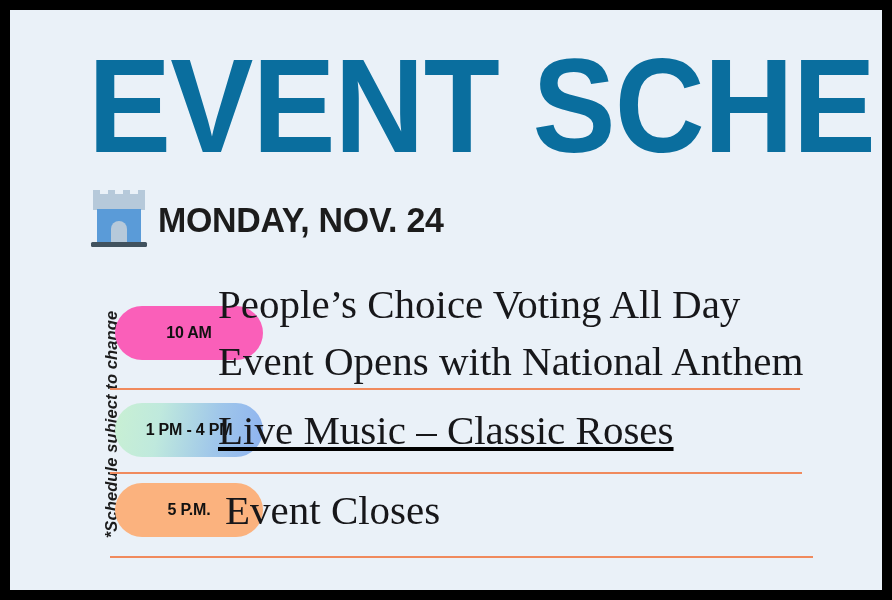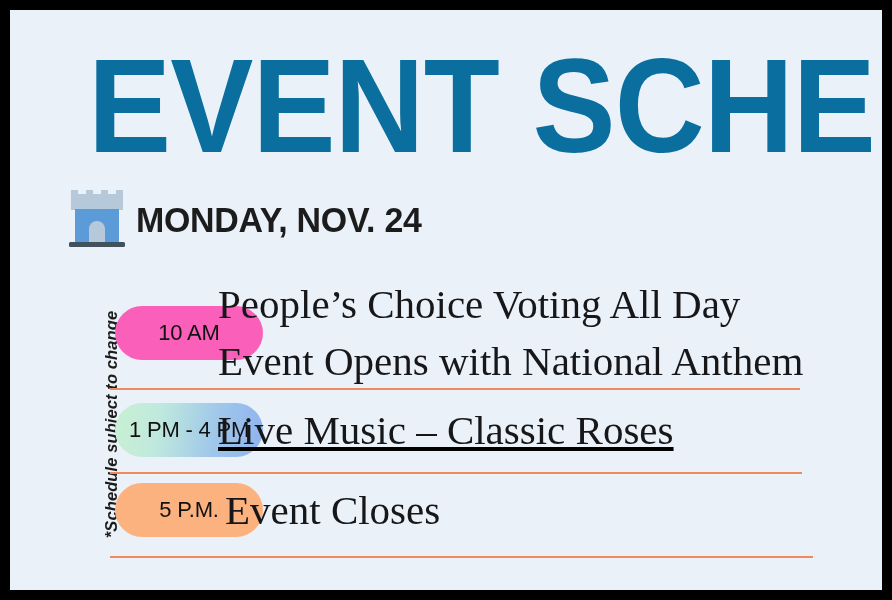--- a/index.html
+++ b/index.html
@@ -45,21 +45,21 @@
     transform-origin: left top;
     white-space: nowrap;
   }
 
   
   .info-row {
     position: absolute;
     display: flex;
     align-items: center;
   }
-  #info-date  { left: 54px;  top: 176px; text-align: center; }
+  #info-date  { left: 76px;  top: 176px; text-align: center; }
   #info-hours { left: 510px; top: 176px; }
 
   .castle-icon { width: 66px; height: 64px; flex: none; }
 
   .info-label {
     font-family: "Liberation Sans Narrow", "Liberation Sans", sans-serif;
     font-weight: bold;
     font-size: 35px;
     letter-spacing: -0.3px;
     color: #1c1c1c;
@@ -107,22 +107,22 @@
   }
   .pill {
     border-radius: 999px;
     height: 54px;
     min-width: 148px;
     padding: 8px 16px;
     display: flex;
     align-items: center;
     justify-content: center;
     font-family: "Liberation Sans Narrow", "Liberation Sans", sans-serif;
-    font-weight: normal;
-    font-size: 22px;
+    font-weight: bold;
+    font-size: 16px;
     color: #111111;
     letter-spacing: -0.2px;
     white-space: nowrap;
   }
   .desc {
     font-family: "Liberation Serif", serif;
     font-size: 41px;
     line-height: 1.38;
     color: #17171a;
     white-space: nowrap;

